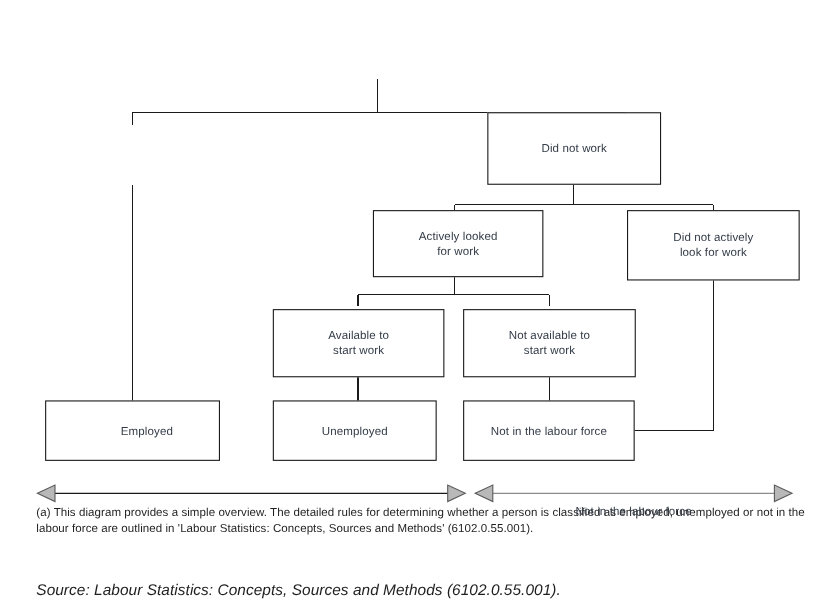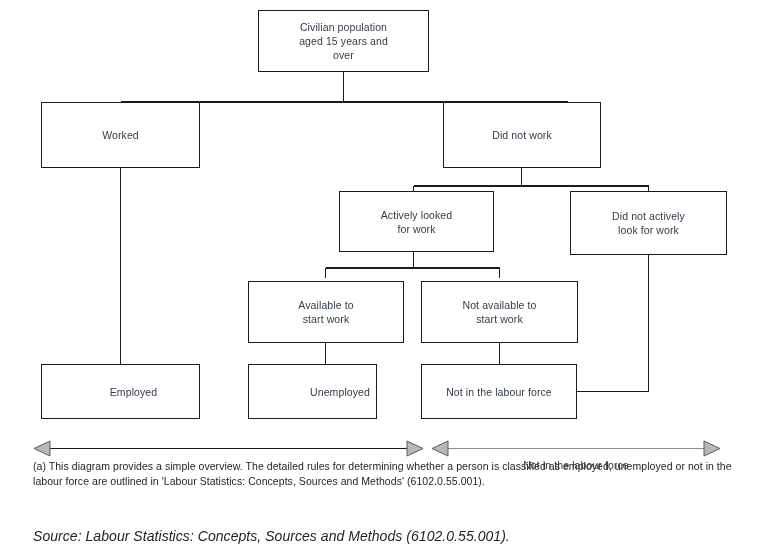--- a/index.html
+++ b/index.html
@@ -104,29 +104,21 @@
       <polygon points="423,448.5 407,441 407,456" fill="#b8b8b8" stroke="#5a5a5a" stroke-width="1"></polygon>
     </g>
 
     <g shape-rendering="geometricPrecision">
       <line x1="445" y1="448.5" x2="707" y2="448.5" stroke="#8c8c8c" stroke-width="1.1"></line>
       <polygon points="432,448.5 448,441 448,456" fill="#b8b8b8" stroke="#5a5a5a" stroke-width="1"></polygon>
       <polygon points="720,448.5 704,441 704,456" fill="#b8b8b8" stroke="#5a5a5a" stroke-width="1"></polygon>
     </g>
   </svg>
 
-  <div class="node" style="left:258px; top:10px; width:171px; height:62px;">
-    <span>Civilian population
-aged 15 years and
-over</span>
-  </div>
 
-  <div class="node" style="left:41px; top:102px; width:159px; height:66px;">
-    <span>Worked</span>
-  </div>
 
   <div class="node" style="left:443px; top:102px; width:158px; height:66px;">
     <span>Did not work</span>
   </div>
 
   <div class="node" style="left:339px; top:191px; width:155px; height:61px;">
     <span>Actively looked
 for work</span>
   </div>
 
@@ -142,21 +134,21 @@
 
   <div class="node" style="left:421px; top:281px; width:157px; height:62px;">
     <span>Not available to
 start work</span>
   </div>
 
   <div class="node" style="left:41px; top:364px; width:159px; height:55px;padding-left:26px;">
     <span>Employed</span>
   </div>
 
-  <div class="node" style="left:248px; top:364px; width:129px; height:55px;justify-content:flex-end;">
+  <div class="node" style="left:248px; top:364px; width:149px; height:55px;">
     <span>Unemployed</span>
   </div>
 
   <div class="node" style="left:421px; top:364px; width:156px; height:55px;">
     <span>Not in the labour force</span>
   </div>
 
 
   <div class="axis-label" style="left:432px; top:459px; width:288px;">
     <span>Not in the labour force</span>

